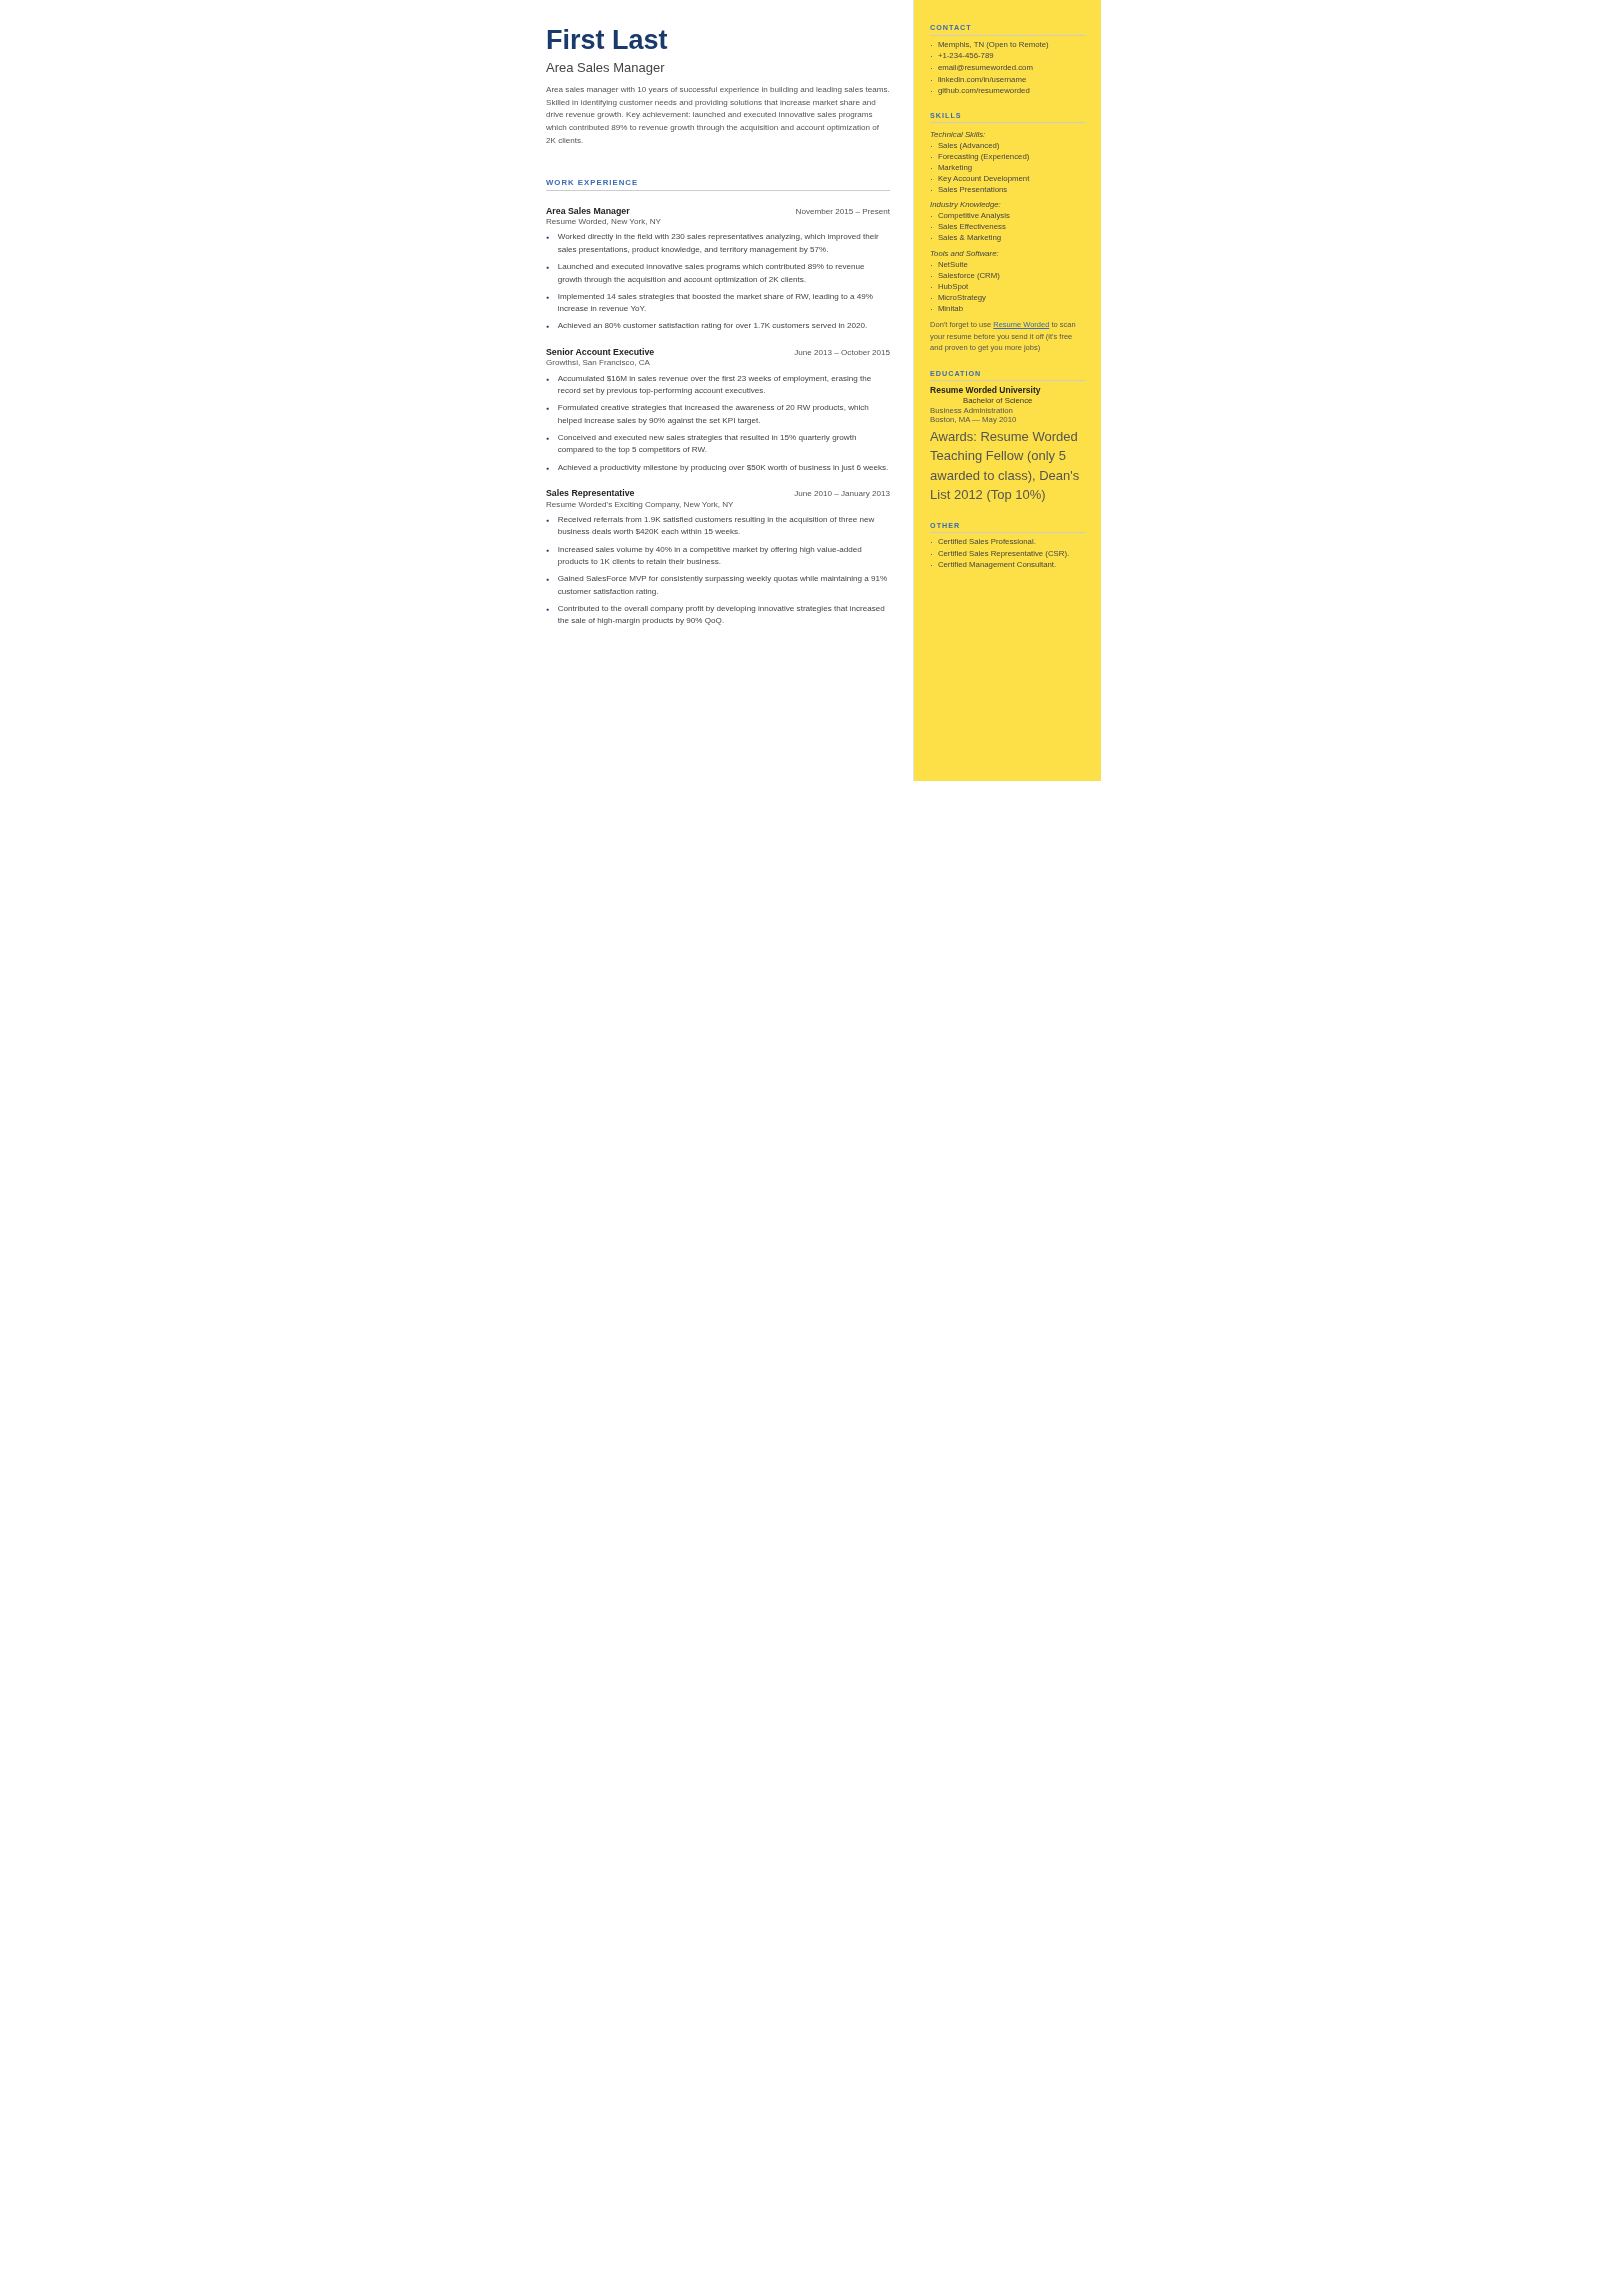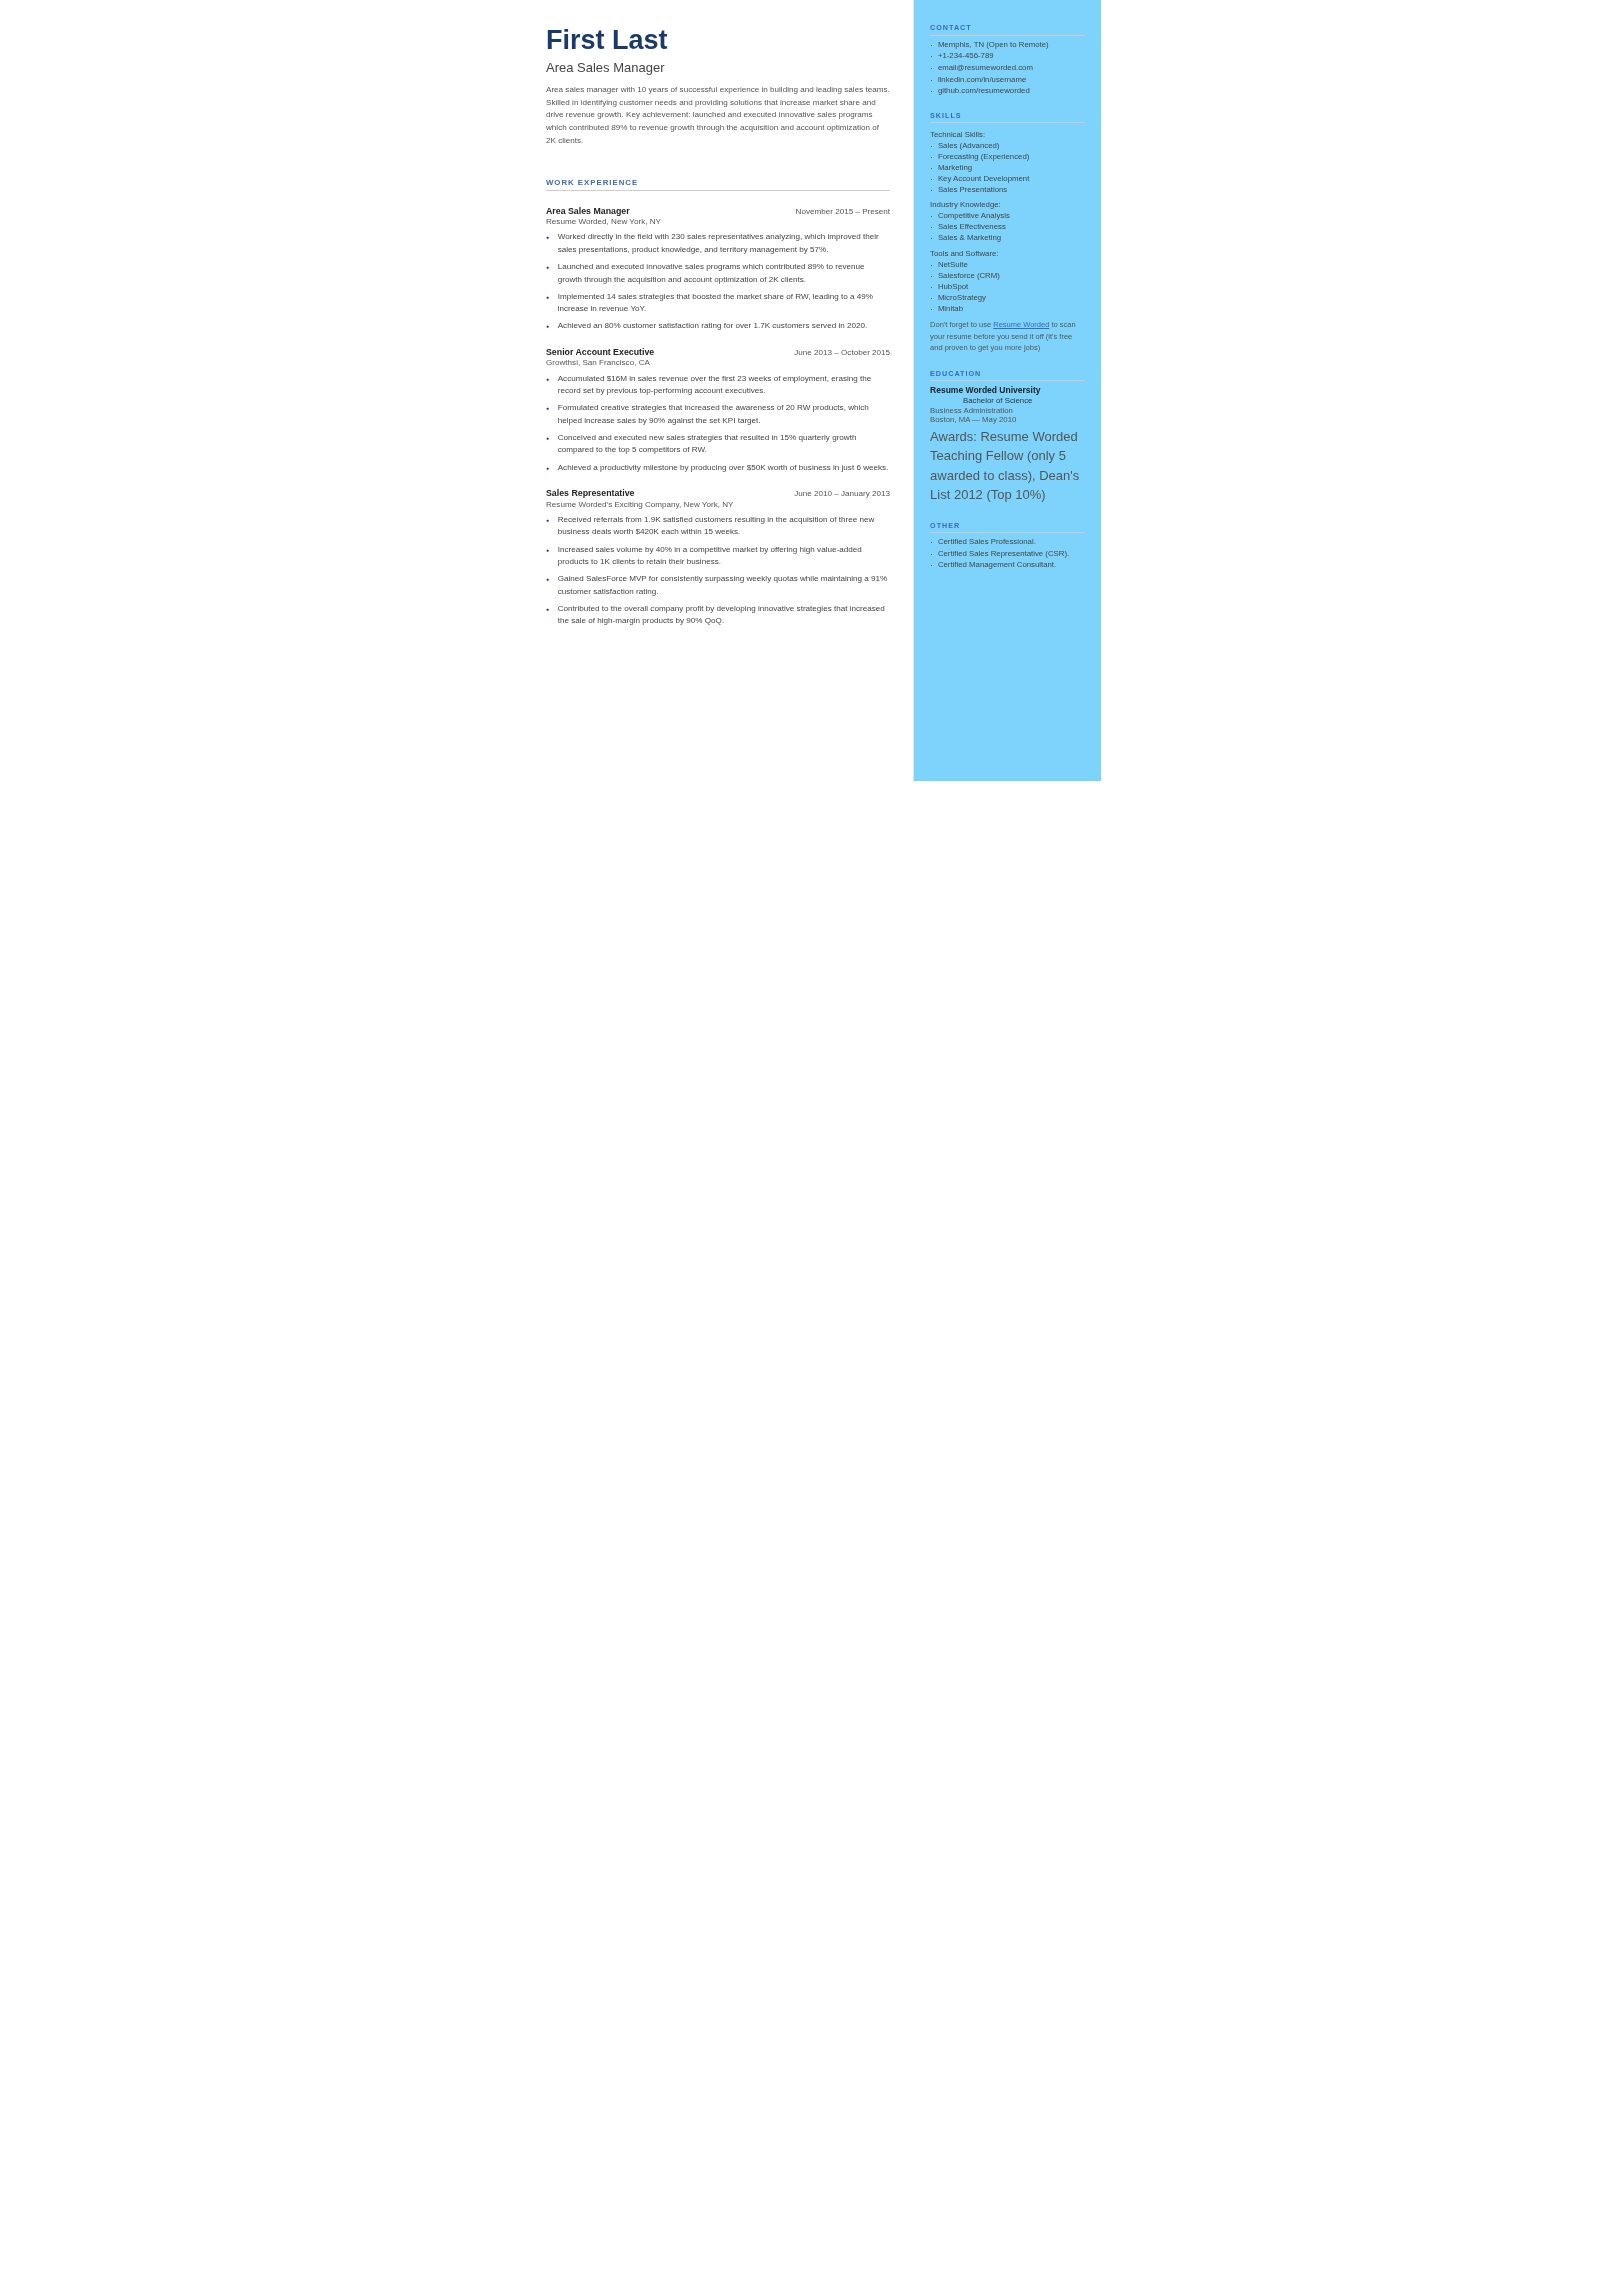--- a/index.html
+++ b/index.html
@@ -97,21 +97,21 @@
       content: '●';
       color: #1a3a6b;
       font-size: 5.2px;
       position: absolute;
       left: 0;
       top: 2px;
     }
     
     .right-col {
       flex: 0 0 32%;
-      background: #7dd3fc;
+      background: #fde047;
       padding: 23.4px 15.6px 23.4px 15.6px;
       border-left: 0.7px solid #e0e4ea;
     }
     .right-section {
       margin-bottom: 15.6px;
     }
     .right-section-title {
       font-family: Arial, Helvetica, sans-serif;
       font-size: 7.2px;
       font-weight: 700;
@@ -138,20 +138,21 @@
       content: '·';
       position: absolute;
       left: 0;
       color: #555;
       font-size: 9px;
       line-height: 1.2;
     }
     .skills-category-label {
       font-family: Arial, Helvetica, sans-serif;
       font-size: 7.8px;
+      font-style: italic;
       color: #444;
       margin-top: 6.5px;
       margin-bottom: 2px;
     }
     .skills-list li {
       font-family: Arial, Helvetica, sans-serif;
       font-size: 7.8px;
       color: #444;
       margin-bottom: 2px;
       padding-left: 7.8px;

